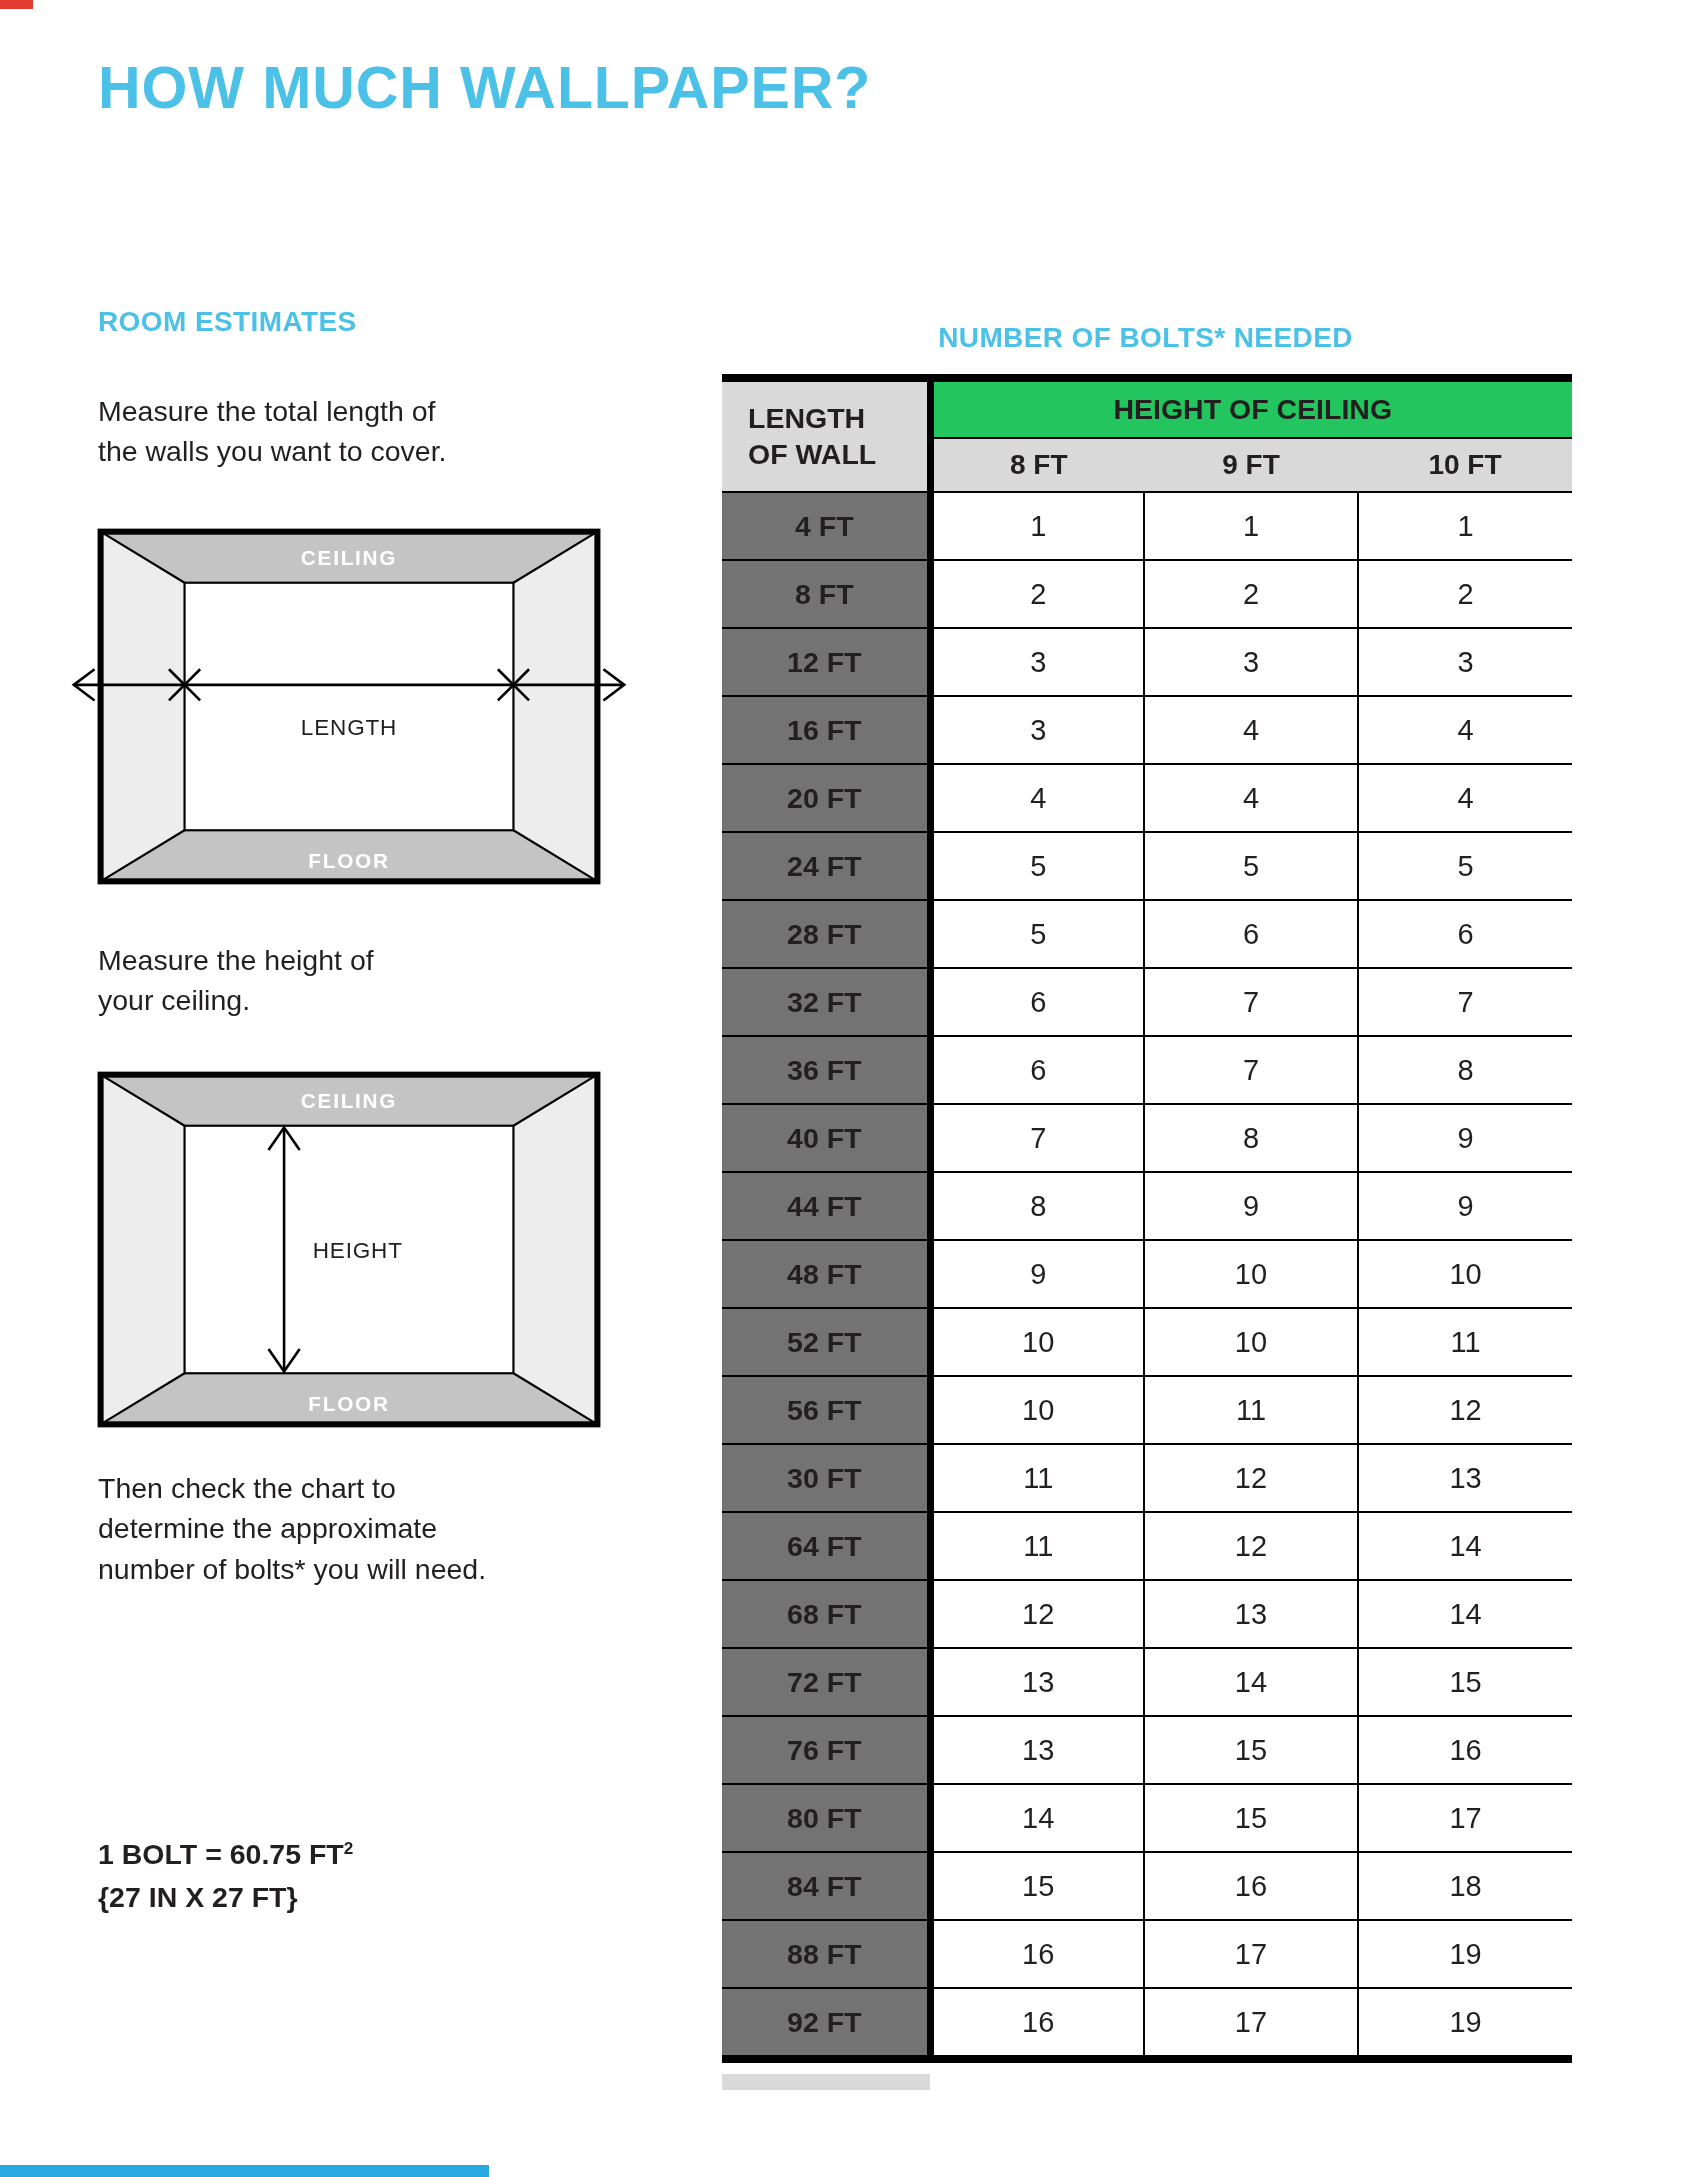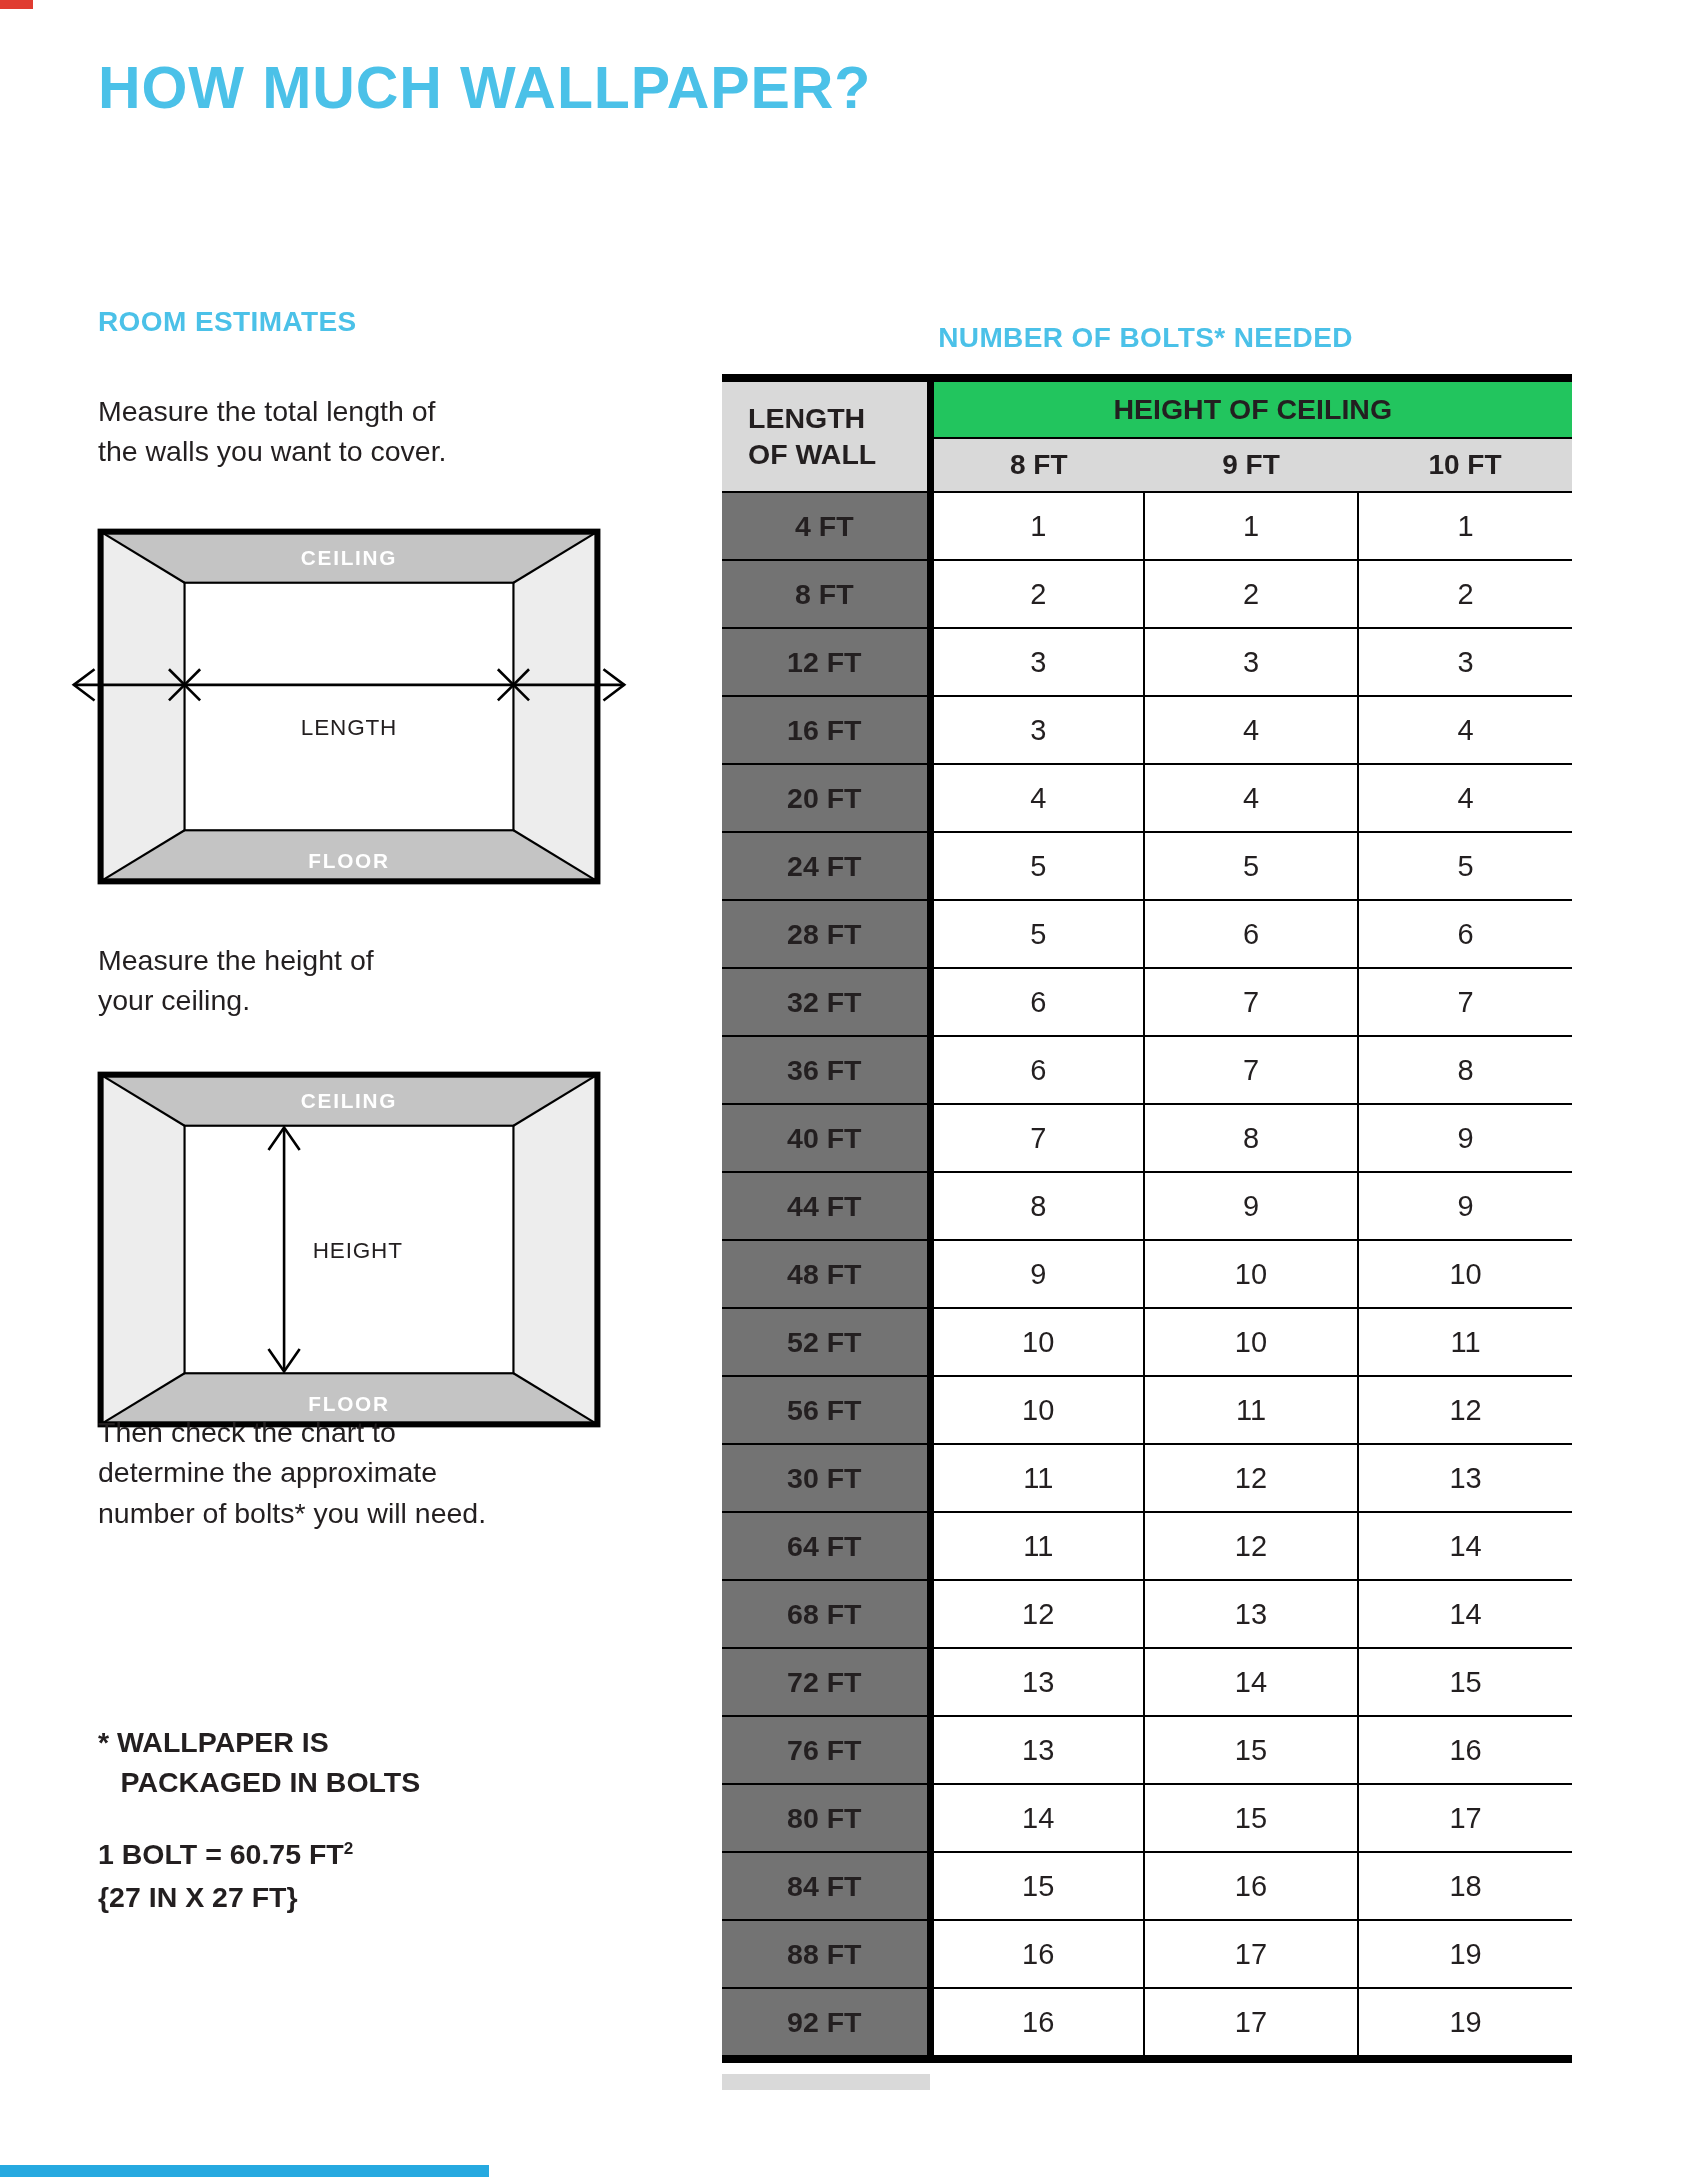--- a/index.html
+++ b/index.html
@@ -30,21 +30,21 @@
   .heading-table{left:722px; top:322px; width:847px; text-align:center;}
   .body-text{
     left:98px;
     font-size:28.5px;
     line-height:1.42;
     white-space:pre-line;
     color:#231f20;
   }
   .step1{top:391px;}
   .step2{top:940px;}
-  .step3{top:1412px;}
+  .step3{top:1468px;}
   .footnote{
     left:98px; top:1722px;
     font-size:28.5px;
     font-weight:bold;
     line-height:1.42;
   }
   .footnote .indent{margin-left:22.5px;}
   .bolt-info{
     left:98px; top:1833px;
     font-size:28.5px;
@@ -193,24 +193,20 @@
         <polyline points="197,320 215,346 233,320"></polyline>
       </g>
       <text x="248" y="215" text-anchor="start" font-size="26" fill="#231f20" letter-spacing="1">HEIGHT</text>
     </svg>
   </div>
 
   <div class="abs body-text step3">Then check the chart to
 determine the approximate
 number of bolts* you will need.</div>
 
-  <div class="abs footnote">
-    <div>* WALLPAPER IS</div>
-    <div class="indent">PACKAGED IN BOLTS</div>
-  </div>
 
   <div class="abs bolt-info">
     <div><span>1 BOLT = 60.75 FT</span><sup>2</sup></div>
     <div>{27 IN X 27 FT}</div>
   </div>
 
   <div class="abs section-heading heading-table">NUMBER OF BOLTS* NEEDED</div>
 
   <div class="abs bolts-table-wrap">
     <table class="bolts">

